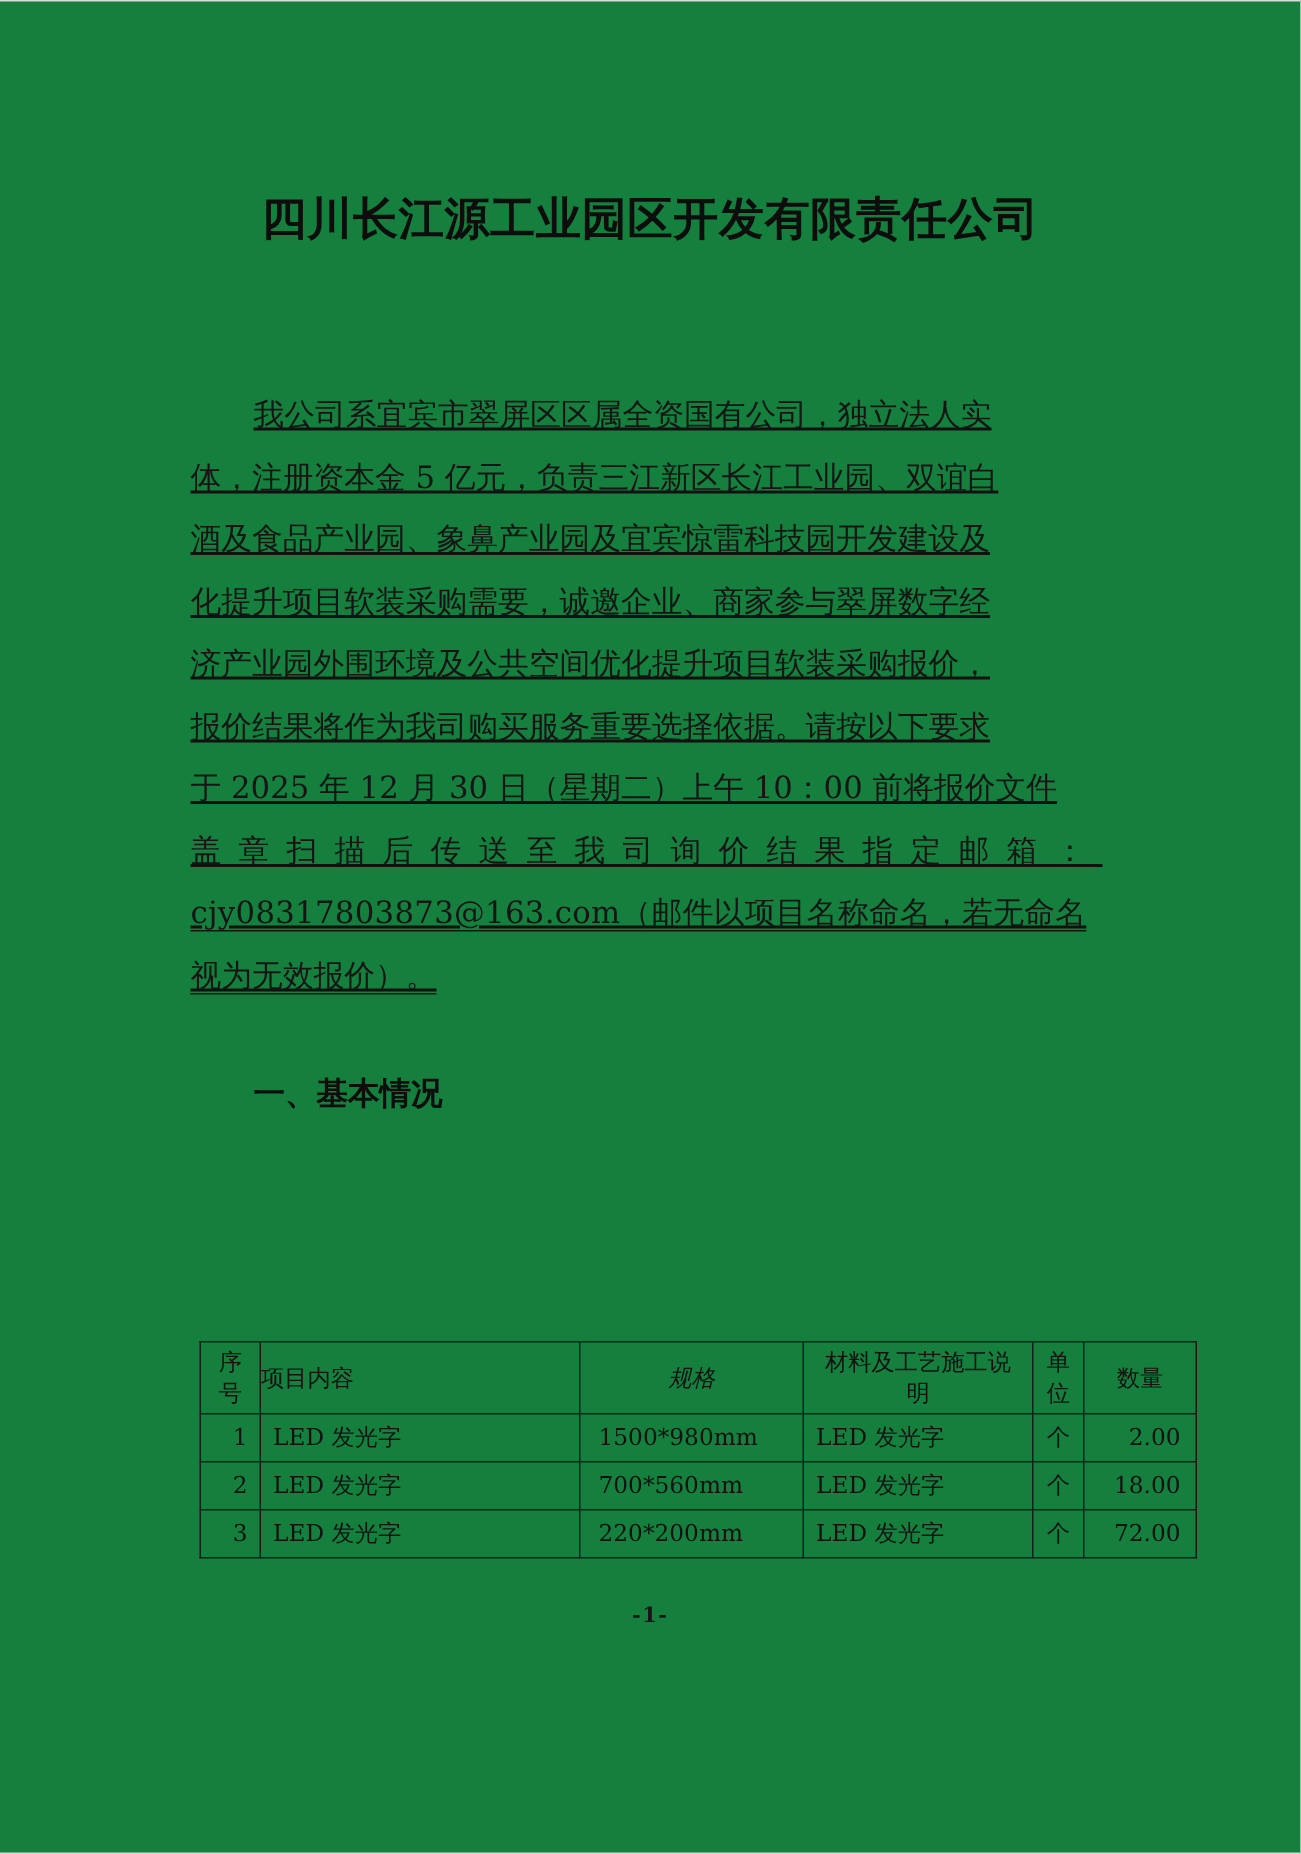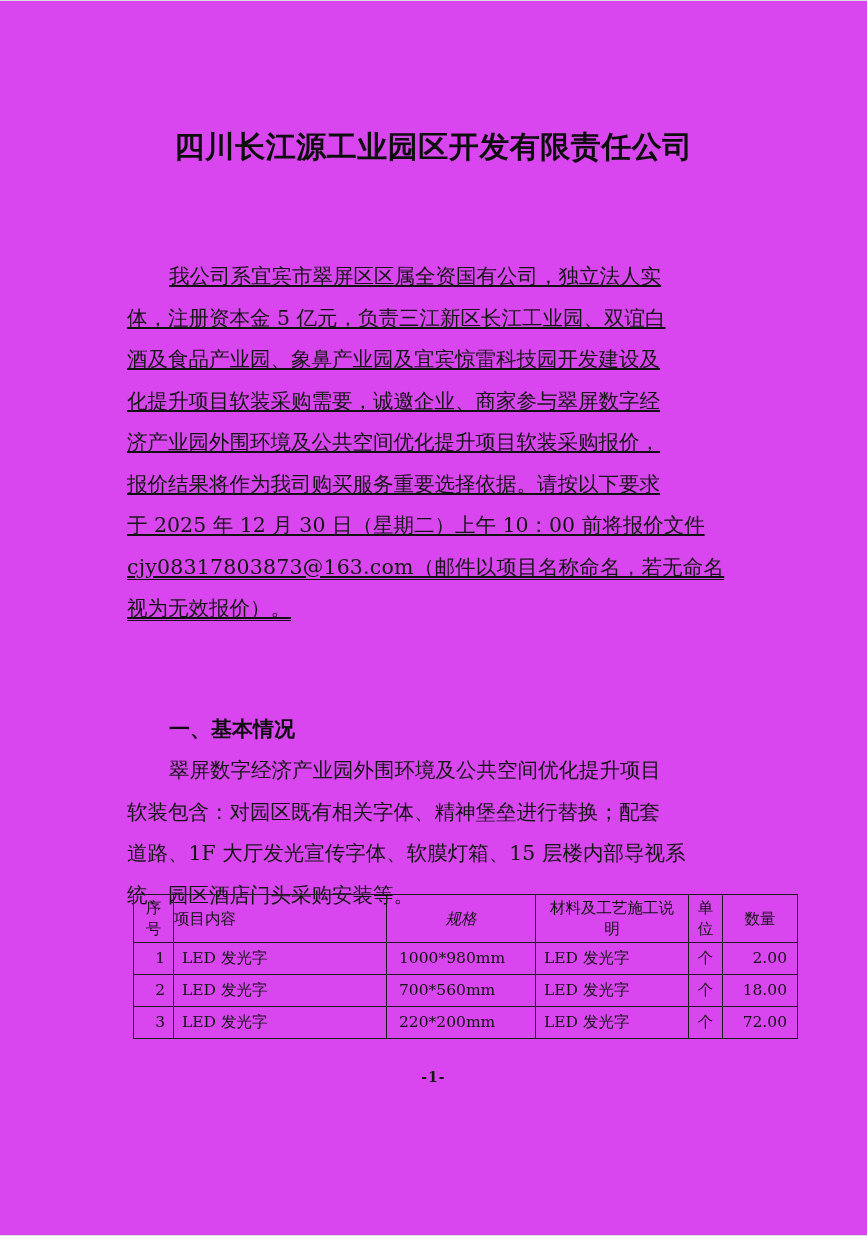--- a/index.html
+++ b/index.html
@@ -12,21 +12,21 @@
     font-family: "DejaVu Serif", "Liberation Serif", serif;
     color: #111111;
     -webkit-font-smoothing: antialiased;
   }
 
   .page {
     position: relative;
     width: 867px;
     height: 1236px;
     margin: 0 auto;
-    background: #d946ef;
+    background: #15803d;
     box-sizing: border-box;
     overflow: hidden;
     border-top: 1px solid #d9d9de;
     border-bottom: 1px solid #d9d9de;
   }
 
   .page-inner {
     position: absolute;
     left: 0;
     top: 0;
@@ -181,32 +181,27 @@
     <div class="doc-title">四川长江源工业园区开发有限责任公司</div>
 
     <div class="body-block">
       <div class="para-line indent">我公司系宜宾市翠屏区区属全资国有公司，独立法人实</div>
       <div class="para-line">体，注册资本金 5 亿元，负责三江新区长江工业园、双谊白</div>
       <div class="para-line">酒及食品产业园、象鼻产业园及宜宾惊雷科技园开发建设及</div>
       <div class="para-line">化提升项目软装采购需要，诚邀企业、商家参与翠屏数字经</div>
       <div class="para-line">济产业园外围环境及公共空间优化提升项目软装采购报价，</div>
       <div class="para-line">报价结果将作为我司购买服务重要选择依据。请按以下要求</div>
       <div class="para-line">于 2025 年 12 月 30 日（星期二）上午 10：00 前将报价文件</div>
+      <div class="para-line spread-wide">盖章扫描后传送至我司询价结果指定邮箱：</div>
       <div class="para-line underline-line email-text">cjy08317803873@163.com（邮件以项目名称命名，若无命名</div>
       <div class="para-line underline-line">视为无效报价）。</div>
     </div>
 
     <div class="section-heading">一、基本情况</div>
 
-    <div class="body-block-2">
-      <div class="para-line indent">翠屏数字经济产业园外围环境及公共空间优化提升项目</div>
-      <div class="para-line">软装包含：对园区既有相关字体、精神堡垒进行替换；配套</div>
-      <div class="para-line">道路、1F 大厅发光宣传字体、软膜灯箱、15 层楼内部导视系</div>
-      <div class="para-line">统、园区酒店门头采购安装等。</div>
-    </div>
 
     <div class="item-table-wrap">
       <table class="item-table">
         <thead>
           <tr>
             <th class="col-no narrow-stack">
               <div>序</div>
               <div>号</div>
             </th>
             <th class="col-item" style="text-align:left;padding-left:0 !important;">项目内容</th>
@@ -219,21 +214,21 @@
               <div>单</div>
               <div>位</div>
             </th>
             <th class="col-qty" style="text-align:center;padding-right:0 !important;">数量</th>
           </tr>
         </thead>
         <tbody>
           <tr>
             <td class="col-no">1</td>
             <td class="col-item">LED 发光字</td>
-            <td class="col-spec">1000*980mm</td>
+            <td class="col-spec">1500*980mm</td>
             <td class="col-mat">LED 发光字</td>
             <td class="col-unit">个</td>
             <td class="col-qty">2.00</td>
           </tr>
           <tr>
             <td class="col-no">2</td>
             <td class="col-item">LED 发光字</td>
             <td class="col-spec">700*560mm</td>
             <td class="col-mat">LED 发光字</td>
             <td class="col-unit">个</td>

